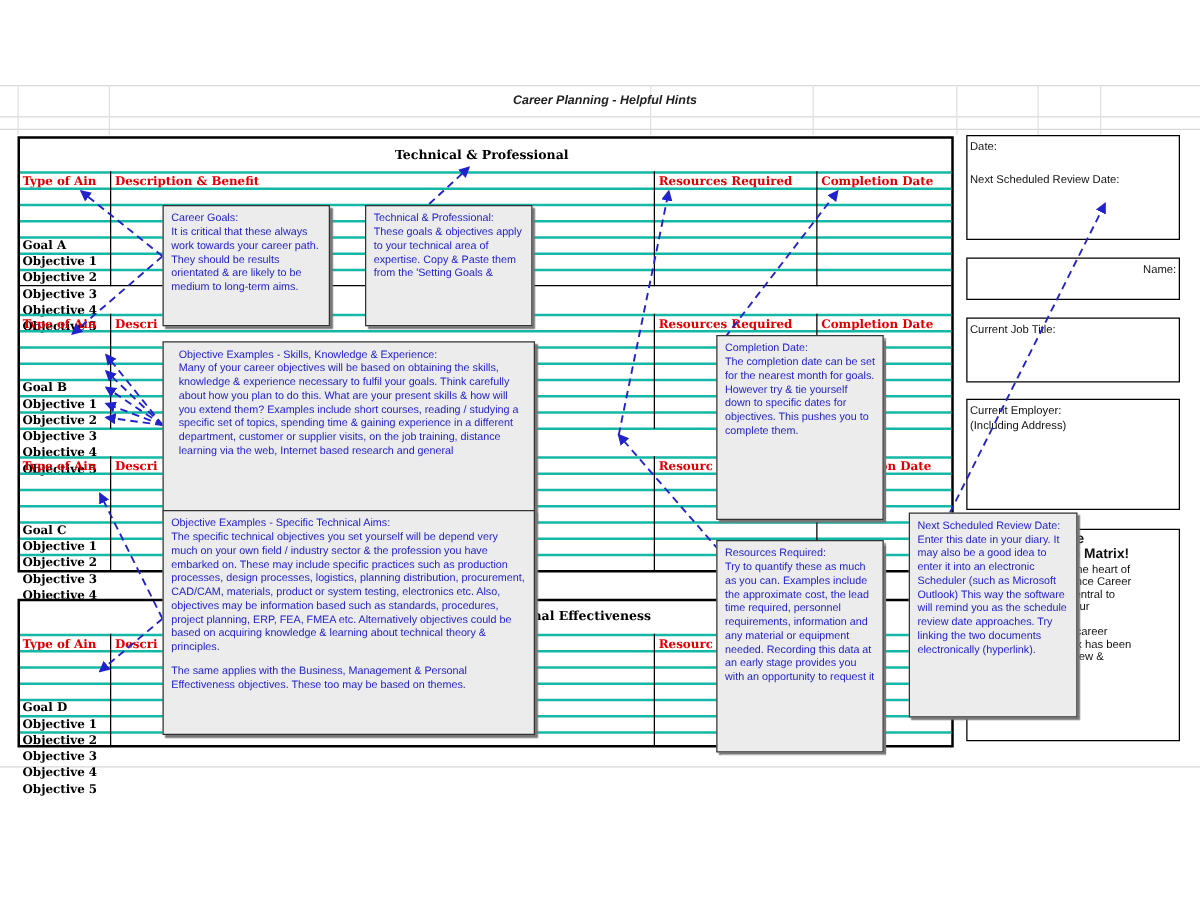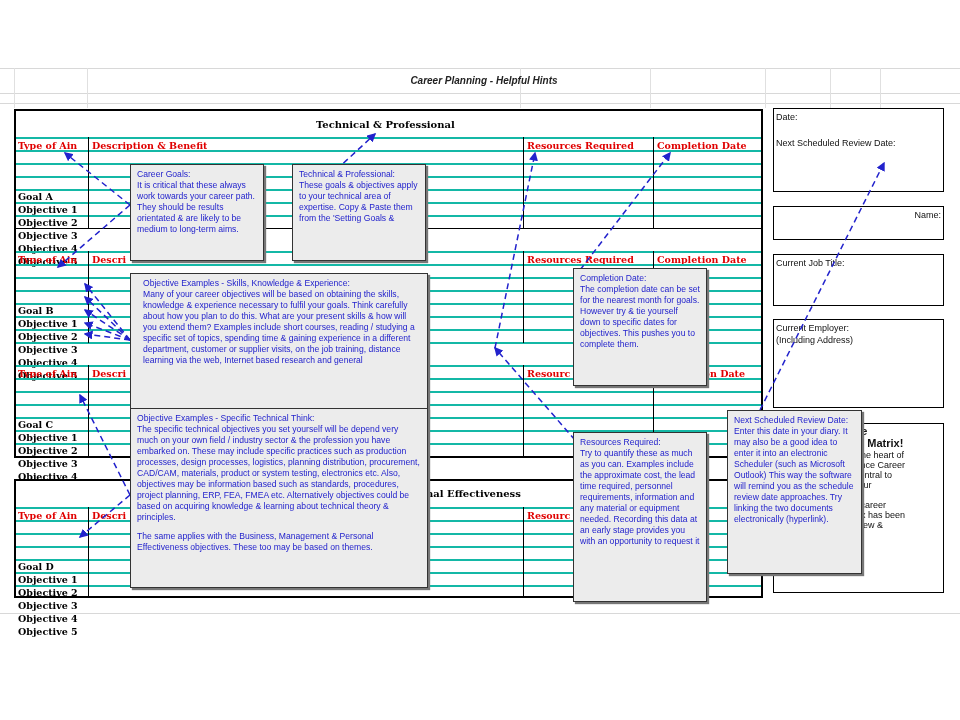--- a/index.html
+++ b/index.html
@@ -220,26 +220,26 @@
   <div>It is critical that these always work towards your career path. They should be results orientated &amp; are likely to be medium to long-term aims.</div>
 </div>
 <div class="note" style="left:292px;top:164px;width:134px;height:97px;">
   <div class="nt">Technical &amp; Professional:</div>
   <div>These goals &amp; objectives apply to your technical area of expertise.  Copy &amp; Paste them from the 'Setting Goals &amp;</div>
 </div>
 <div class="note" style="left:130px;top:273px;width:298px;height:144px;padding-left:12px;">
   <div class="nt">Objective Examples - Skills, Knowledge &amp; Experience:</div>
   <div>Many of your career objectives will be based on obtaining the skills, knowledge &amp; experience necessary to fulfil your goals. Think carefully about how you plan to do this. What are your present skills &amp; how will you extend them? Examples include short courses, reading / studying a specific set of topics, spending time &amp; gaining experience in a different department, customer or supplier visits, on the job training, distance learning via the web, Internet based research and general</div>
 </div>
-<div class="note" style="left:573px;top:268px;width:134px;height:118px;">
+<div class="note" style="left:573px;top:268px;width:134px;height:148px;">
   <div class="nt">Completion Date:</div>
   <div>The completion date can be set for the nearest month for goals. However try &amp; tie yourself down to specific dates for objectives. This pushes you to complete them.</div>
 </div>
 <div class="note" style="left:130px;top:408px;width:298px;height:180px;">
-  <div class="nt">Objective Examples - Specific Technical Think:</div>
+  <div class="nt">Objective Examples - Specific Technical Aims:</div>
   <div>The specific technical objectives you set yourself will be depend very much on your own field / industry sector &amp; the profession you have embarked on. These may include specific practices such as production processes, design processes, logistics, planning distribution, procurement, CAD/CAM, materials, product or system testing, electronics etc. Also, objectives may be information based such as standards, procedures, project planning, ERP, FEA, FMEA etc. Alternatively objectives could be based on acquiring knowledge &amp; learning about technical theory &amp; principles.</div>
   <div style="height:8px"></div>
   <div>The same applies with the Business, Management &amp; Personal Effectiveness objectives. These too may be based on themes.</div>
 </div>
 <div class="note" style="left:573px;top:408px;width:134px;height:170px;margin-top:24px;">
   <div class="nt">Resources Required:</div>
   <div>Try to quantify these as much as you can. Examples include the approximate cost, the lead time required, personnel requirements, information and any material or equipment needed. Recording this data at an early stage provides you with an opportunity to request it</div>
 </div>
 <div class="note" style="left:727px;top:410px;width:135px;height:164px;">
   <div class="nt">Next Scheduled Review Date:</div>

